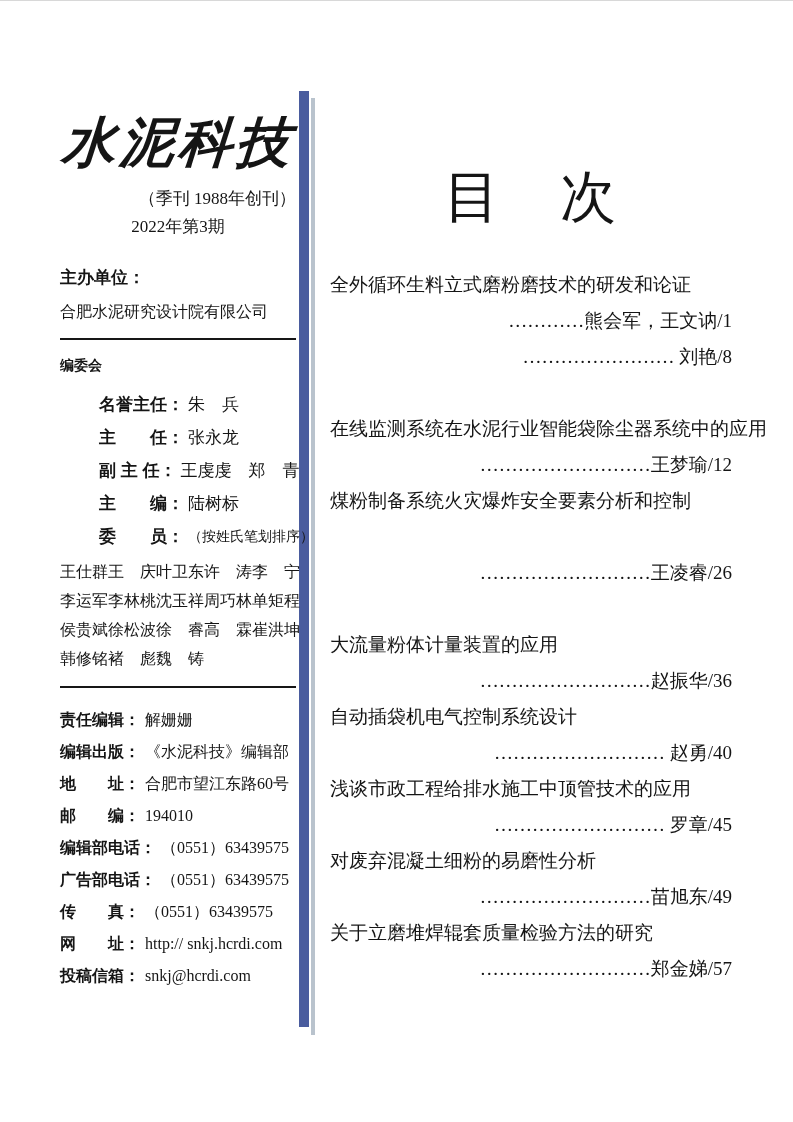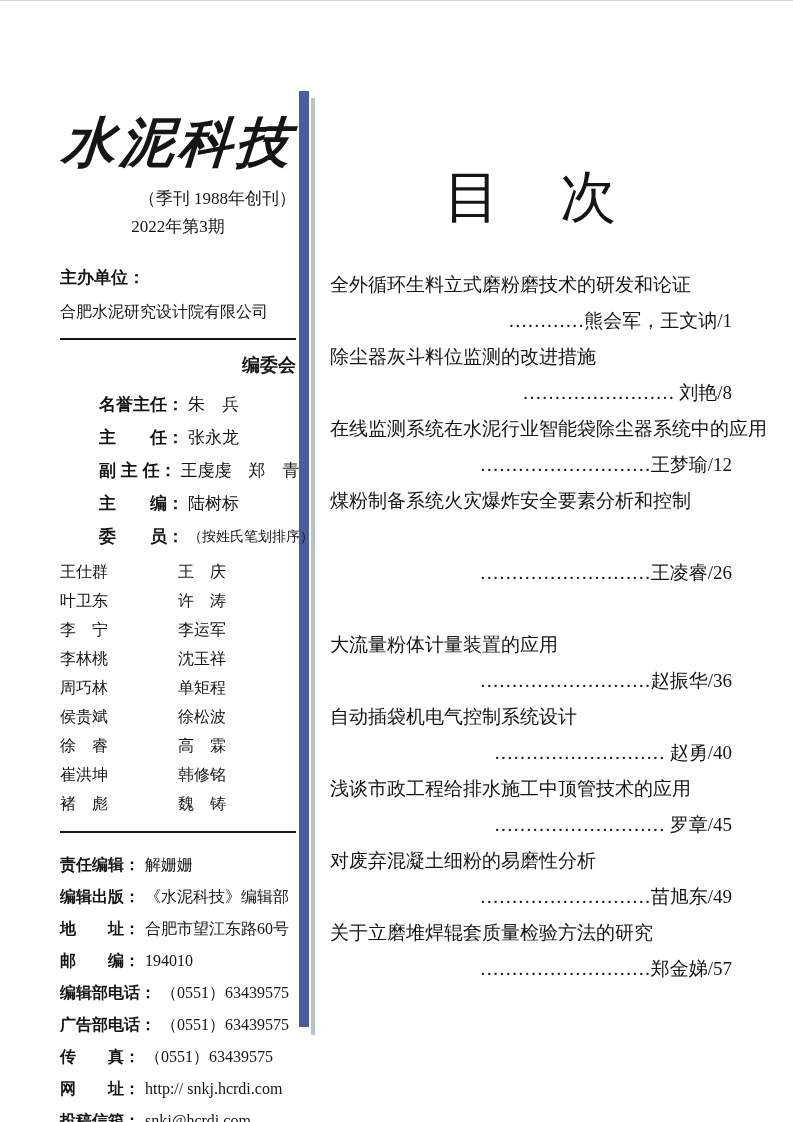--- a/index.html
+++ b/index.html
@@ -33,31 +33,31 @@
 
   .organizer-label {
     font-family:"Liberation Sans", sans-serif; font-weight:700;
     font-size:17px; line-height:26px; margin-top:24px;
   }
   .organizer-name { font-size:16px; line-height:26px; margin-top:8px; }
 
   .rule { border:none; border-top:2px solid #161616; margin:13px 0 0 0; }
 
   .board-heading {
-    text-align:right; font-family:"Liberation Sans", sans-serif;
-    font-weight:700; font-size:18px; line-height:26px; margin-top:12px;
+    text-align:left; font-family:"Liberation Sans", sans-serif;
+    font-weight:700; font-size:14px; line-height:26px; margin-top:12px;
   }
   .board-roles { margin-top:10px; }
   .role-row { display:flex; font-size:17px; line-height:33px; white-space:nowrap;margin-left:39px; }
   .role-label { font-family:"Liberation Sans", sans-serif; font-weight:700; flex:0 0 auto; }
   .role-value { font-family:"Liberation Serif", serif; margin-left:4px; }
   .role-value.paren { font-size:14px; }
 
   .members {
-    display:grid; grid-template-columns:repeat(2, 1fr);
+    display:grid; grid-template-columns:repeat(5, 1fr);
     font-size:16px; line-height:29px; margin-top:4px; white-space:nowrap;
   }
   .member-cell { text-align:left; }
 
   .contact { margin-top:16px; }
   .contact-row { display:flex; font-size:16px; line-height:32px; white-space:nowrap; }
   .contact-label { font-family:"Liberation Sans", sans-serif; font-weight:700; flex:0 0 auto; }
   .contact-value { font-family:"Liberation Serif", serif; margin-left:5px; }
 
   
@@ -184,21 +184,20 @@
   <div class="right-col">
 
     <div class="toc-heading">目　次</div>
 
     <div class="toc-entries">
       <div class="toc-entry">
         <div class="toc-title">全外循环生料立式磨粉磨技术的研发和论证</div>
         <div class="toc-author">…………熊会军，王文讷/1</div>
       </div>
       <div class="toc-entry">
-        <div class="toc-title">除尘器灰斗料位监测的改进措施</div>
         <div class="toc-author">…………………… 刘艳/8</div>
       </div>
       <div class="toc-entry">
         <div class="toc-title">在线监测系统在水泥行业智能袋除尘器系统中的应用</div>
         <div class="toc-author">………………………王梦瑜/12</div>
       </div>
       <div class="toc-entry">
         <div class="toc-title">煤粉制备系统火灾爆炸安全要素分析和控制</div>
       </div>
       <div class="toc-entry">

